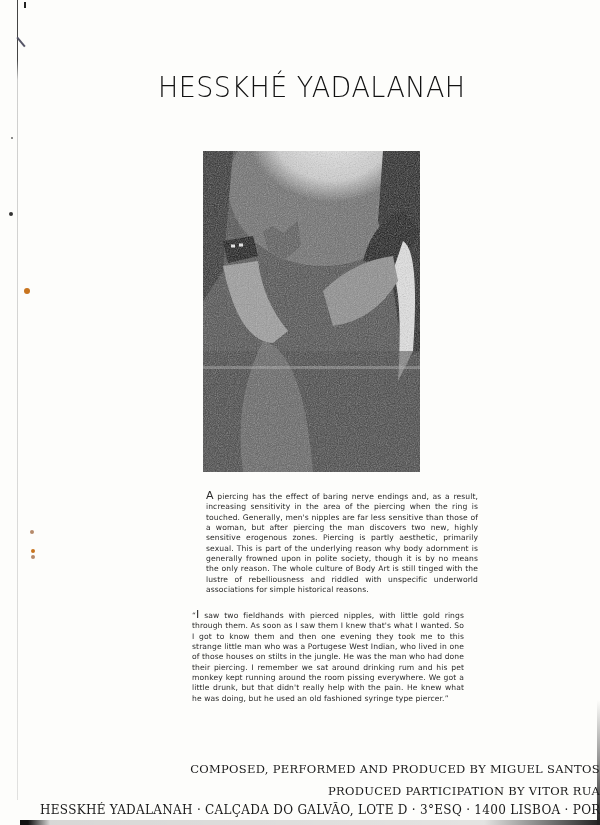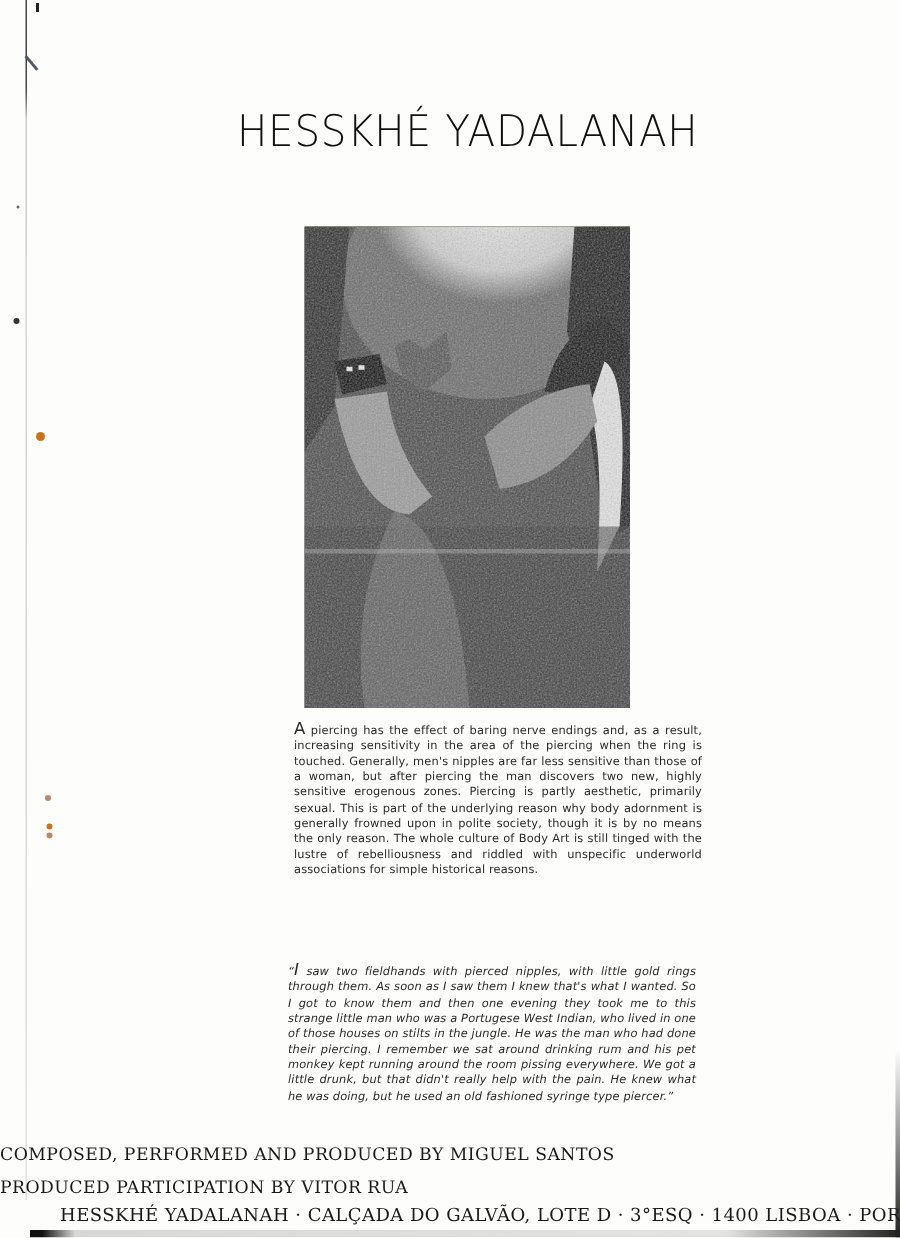--- a/index.html
+++ b/index.html
@@ -28,23 +28,23 @@
       overflow: hidden; background: #3a3a3a;
     }
     .photo svg { display: block; }
     .body-text {
       position: absolute; left: 192px; width: 272px;
       font-family: "DejaVu Sans", sans-serif; font-size: 7.6px; line-height: 10.35px;
       color: #2a2a2a; text-align: justify; letter-spacing: 0.1px;
     }
     .body-text .dropcap { font-size: 11px; }
     .para1 { top: 477px; }
-    .para2 { top: 642px; font-style: italic; }
+    .para2 { top: 610px; }
     .credits {
-      position: absolute; left: 0; width: 600px; text-align: left;
+      position: absolute; left: 0; width: 600px; text-align: right;
       font-family: "DejaVu Serif", serif; font-size: 11.5px; color: #1a1a1a;
       letter-spacing: 0.3px; white-space: nowrap;
     }
     .c1 { top: 762px; }
     .c2 { top: 784px; }
     .c3 { top: 803px; left: 40px; width: 540px; font-size: 12px; }
     .bottom-shadow {
       position: absolute; left: 20px; right: 0; bottom: 0; height: 5px;
       background: linear-gradient(to right, #111 0, #111 8px, rgba(0,0,0,0.15) 30px, rgba(0,0,0,0.1) 80%, #222 100%);
     }
@@ -93,21 +93,21 @@
       <path d="M20 115 Q35 190 70 192 L85 180 Q60 150 55 110 Z" fill="#9a9a9a"></path>
       <path d="M60 80 L70 75 L80 82 L95 70 L98 95 L80 110 L65 100 Z" fill="#555"></path>
       <path d="M120 140 Q150 110 190 105 L195 130 Q170 170 130 175 Z" fill="#8a8a8a"></path>
       <path d="M0 200 L217 200 L217 321 L0 321 Z" fill="#3c3c3c" opacity="0.6"></path>
       <path d="M60 190 Q100 200 110 321 L40 321 Q30 250 60 190 Z" fill="#6e6e6e" opacity="0.7"></path>
       <rect x="0" y="215" width="217" height="3" fill="#bbb" opacity="0.4"></rect>
       <rect width="217" height="321" filter="url(#grain)"></rect>
     </svg>
   </div>
 
-  <p class="body-text para1" style="margin:4px;">
+  <p class="body-text para1" style="margin:14px;">
     <span class="dropcap">A</span><span> piercing has the effect of baring nerve endings and, as a result, increasing sensitivity in the area of the piercing when the ring is touched. Generally, men's nipples are far less sensitive than those of a woman, but after piercing the man discovers two new, highly sensitive erogenous zones. Piercing is partly aesthetic, primarily sexual. This is part of the underlying reason why body adornment is generally frowned upon in polite society, though it is by no means the only reason. The whole culture of Body Art is still tinged with the lustre of rebelliousness and riddled with unspecific underworld associations for simple historical reasons.</span>
   </p>
 
   <p class="body-text para2" style="margin:0;">
     <span>“</span><span class="dropcap">I</span><span> saw two fieldhands with pierced nipples, with little gold rings through them. As soon as I saw them I knew that's what I wanted. So I got to know them and then one evening they took me to this strange little man who was a Portugese West Indian, who lived in one of those houses on stilts in the jungle. He was the man who had done their piercing. I remember we sat around drinking rum and his pet monkey kept running around the room pissing everywhere. We got a little drunk, but that didn't really help with the pain. He knew what he was doing, but he used an old fashioned syringe type piercer.”</span>
   </p>
 
   <div class="credits c1">COMPOSED, PERFORMED AND PRODUCED BY MIGUEL SANTOS</div>
   <div class="credits c2">PRODUCED PARTICIPATION BY VITOR RUA</div>
   <div class="credits c3">HESSKHÉ YADALANAH · CALÇADA DO GALVÃO, LOTE D · 3°ESQ · 1400 LISBOA · PORTUGAL</div>

